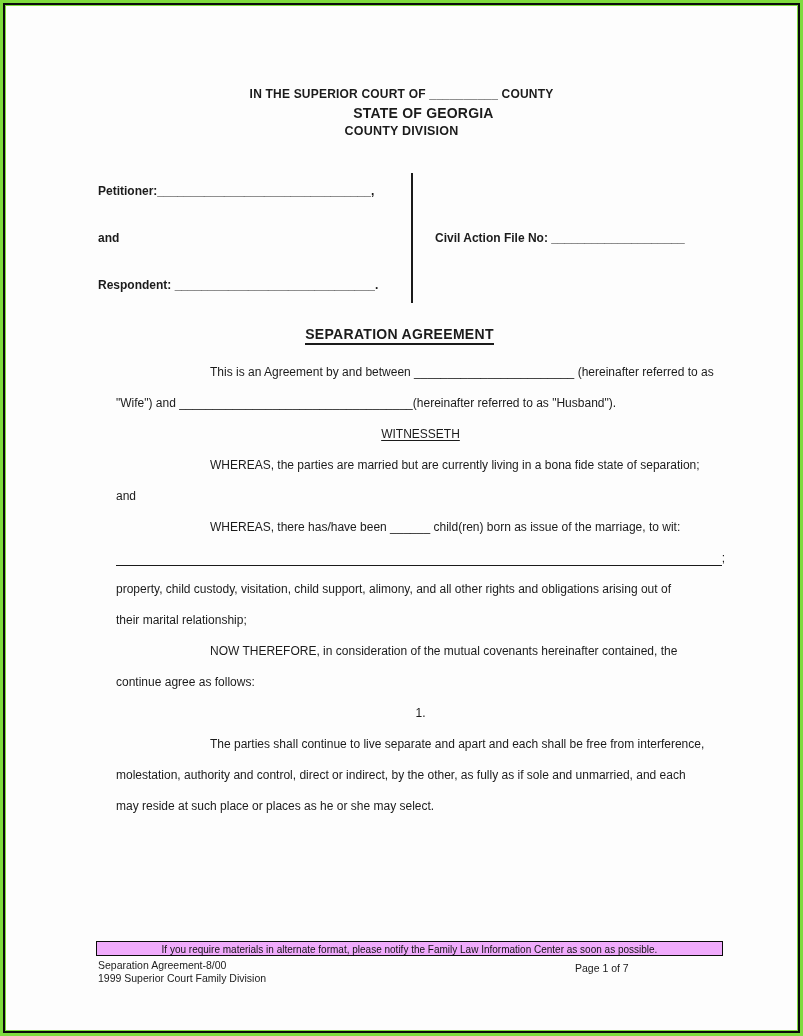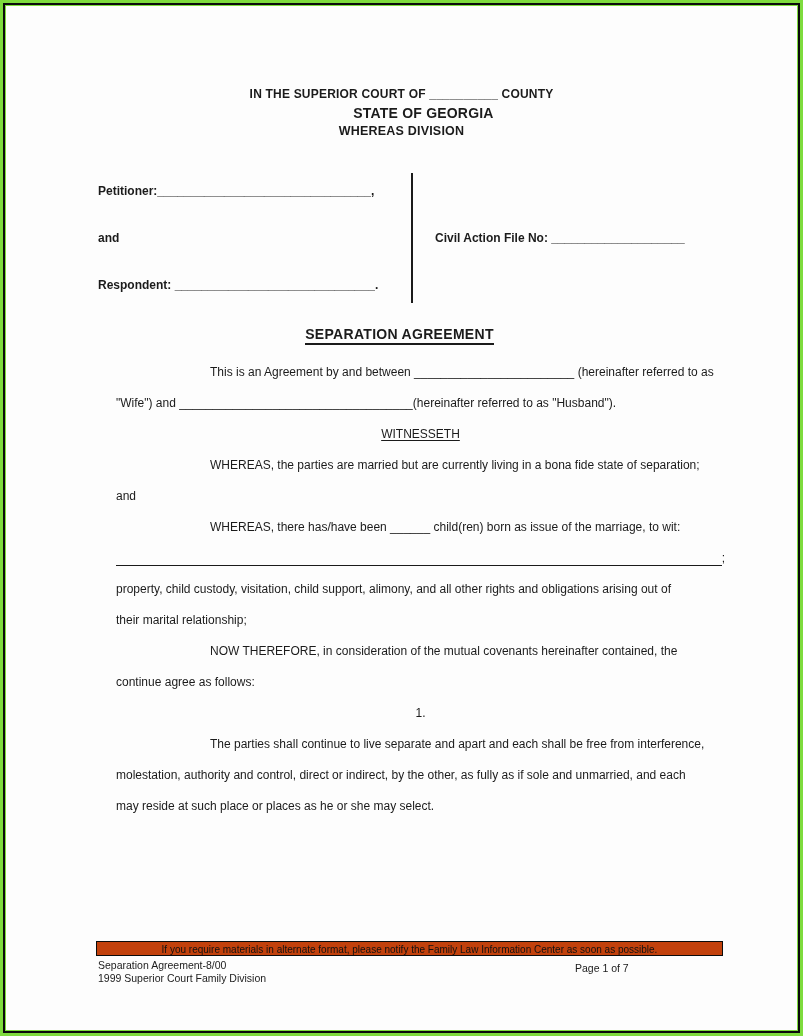--- a/index.html
+++ b/index.html
@@ -40,37 +40,37 @@
   .bl.ctr{text-align:center;white-space:normal;}
   .bl.ctru{text-align:center;white-space:normal;}
   .bl.ctru span{text-decoration:underline;text-underline-offset:2px;}
   .bl.rule{display:flex;align-items:flex-end;}
   .bl.rule .ln{flex:1;border-bottom:1.5px solid #1b1b1b;margin-bottom:8px;}
   .bl.rule .semi{flex:0 0 auto;}
 
   
   .notice-banner{
     position:absolute;left:96px;top:941px;width:627px;height:15px;
-    background:#c2410c;border:1px solid #0b0b0b;
+    background:#f0abfc;border:1px solid #0b0b0b;
     text-align:center;font-size:10px;line-height:15px;color:#111;
     box-sizing:border-box;white-space:nowrap;
   }
   .form-id-block{position:absolute;left:98px;top:959px;font-size:10.5px;line-height:13px;}
   .page-indicator{position:absolute;left:575px;top:962px;font-size:10.5px;line-height:13px;}
 </style>
 </head>
 <body>
 
 <div class="frame-black"></div>
 <div class="frame-green"></div>
 
 <div class="court-header">
   <div class="l1">IN THE SUPERIOR COURT OF __________ COUNTY</div>
   <div class="l2">STATE OF GEORGIA</div>
-  <div class="l3">WHEREAS DIVISION</div>
+  <div class="l3">COUNTY DIVISION</div>
 </div>
 
 <div class="cap cap-petitioner">Petitioner:________________________________,</div>
 <div class="cap cap-and">and</div>
 <div class="cap cap-respondent">Respondent: ______________________________.</div>
 <div class="cap-divider"></div>
 <div class="cap cap-civil">Civil Action File No: ____________________</div>
 
 <div class="doc-title">
   <span>SEPARATION AGREEMENT</span>

